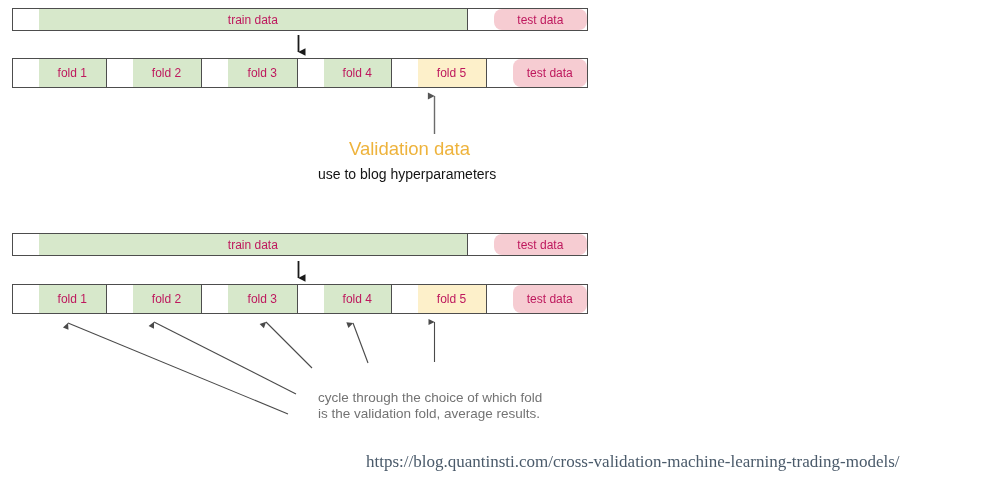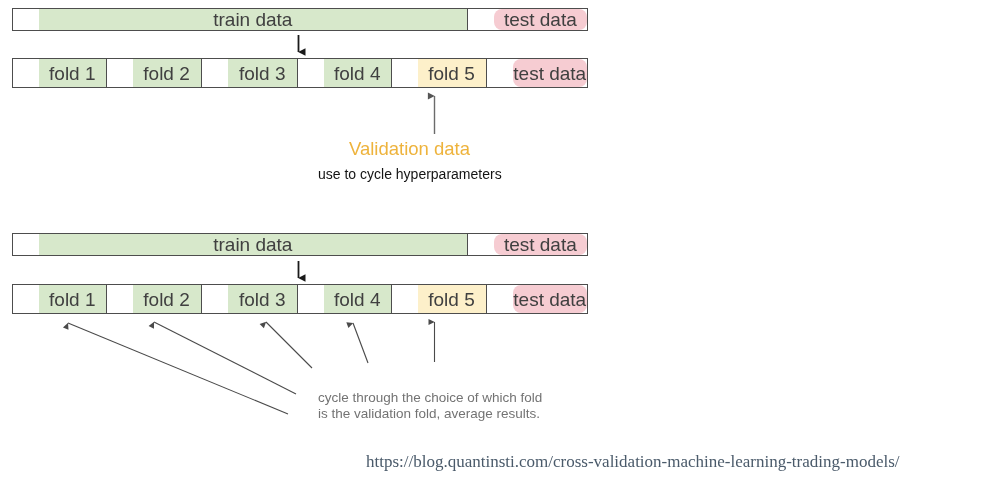--- a/index.html
+++ b/index.html
@@ -26,23 +26,23 @@
     box-sizing: border-box;
     border: 1.5px solid #4d4d4d;
     display: flex;
     background: #ffffff;
   }
   .seg {
     box-sizing: border-box;
     display: flex;
     align-items: center;
     justify-content: center;
-    font-size: 19px;
+    font-size: 12px;
     line-height: 1;
-    color: #404040;
+    color: #be185d;
     white-space: nowrap;
     border-right: 1.2px solid #4d4d4d;
     overflow: hidden;
     margin-left: 26px;
   }
   .seg:last-child { border-right: none; }
   .seg.train  { background: #d7e8cb; }
   .seg.fold   { background: #d7e8cb; }
   .seg.valid  { background: #fdf0ca; }
   .seg.test   { background: #f6ccd2; border-radius: 8px; }
@@ -111,21 +111,21 @@
   <div class="bar" style="left:12px; top:58px; width:576px; height:30px;">
     <div class="seg fold" style="width:93px;">fold 1</div>
     <div class="seg fold" style="width:95px;">fold 2</div>
     <div class="seg fold" style="width:97px;">fold 3</div>
     <div class="seg fold" style="width:93px;">fold 4</div>
     <div class="seg valid" style="width:95px;">fold 5</div>
     <div class="seg test" style="width:103px;">test data</div>
   </div>
 
   <div class="caption-title" style="left:341px; top:139px;">Validation data</div>
-  <div class="caption-sub" style="left:318px; top:166px;">use to cycle hyperparameters</div>
+  <div class="caption-sub" style="left:318px; top:166px;">use to blog hyperparameters</div>
 
   <div class="bar" style="left:12px; top:233px; width:576px; height:23px;">
     <div class="seg train" style="width:473px;">train data</div>
     <div class="seg test" style="width:103px;">test data</div>
   </div>
 
   <div class="bar" style="left:12px; top:284px; width:576px; height:30px;">
     <div class="seg fold" style="width:93px;">fold 1</div>
     <div class="seg fold" style="width:95px;">fold 2</div>
     <div class="seg fold" style="width:97px;">fold 3</div>

